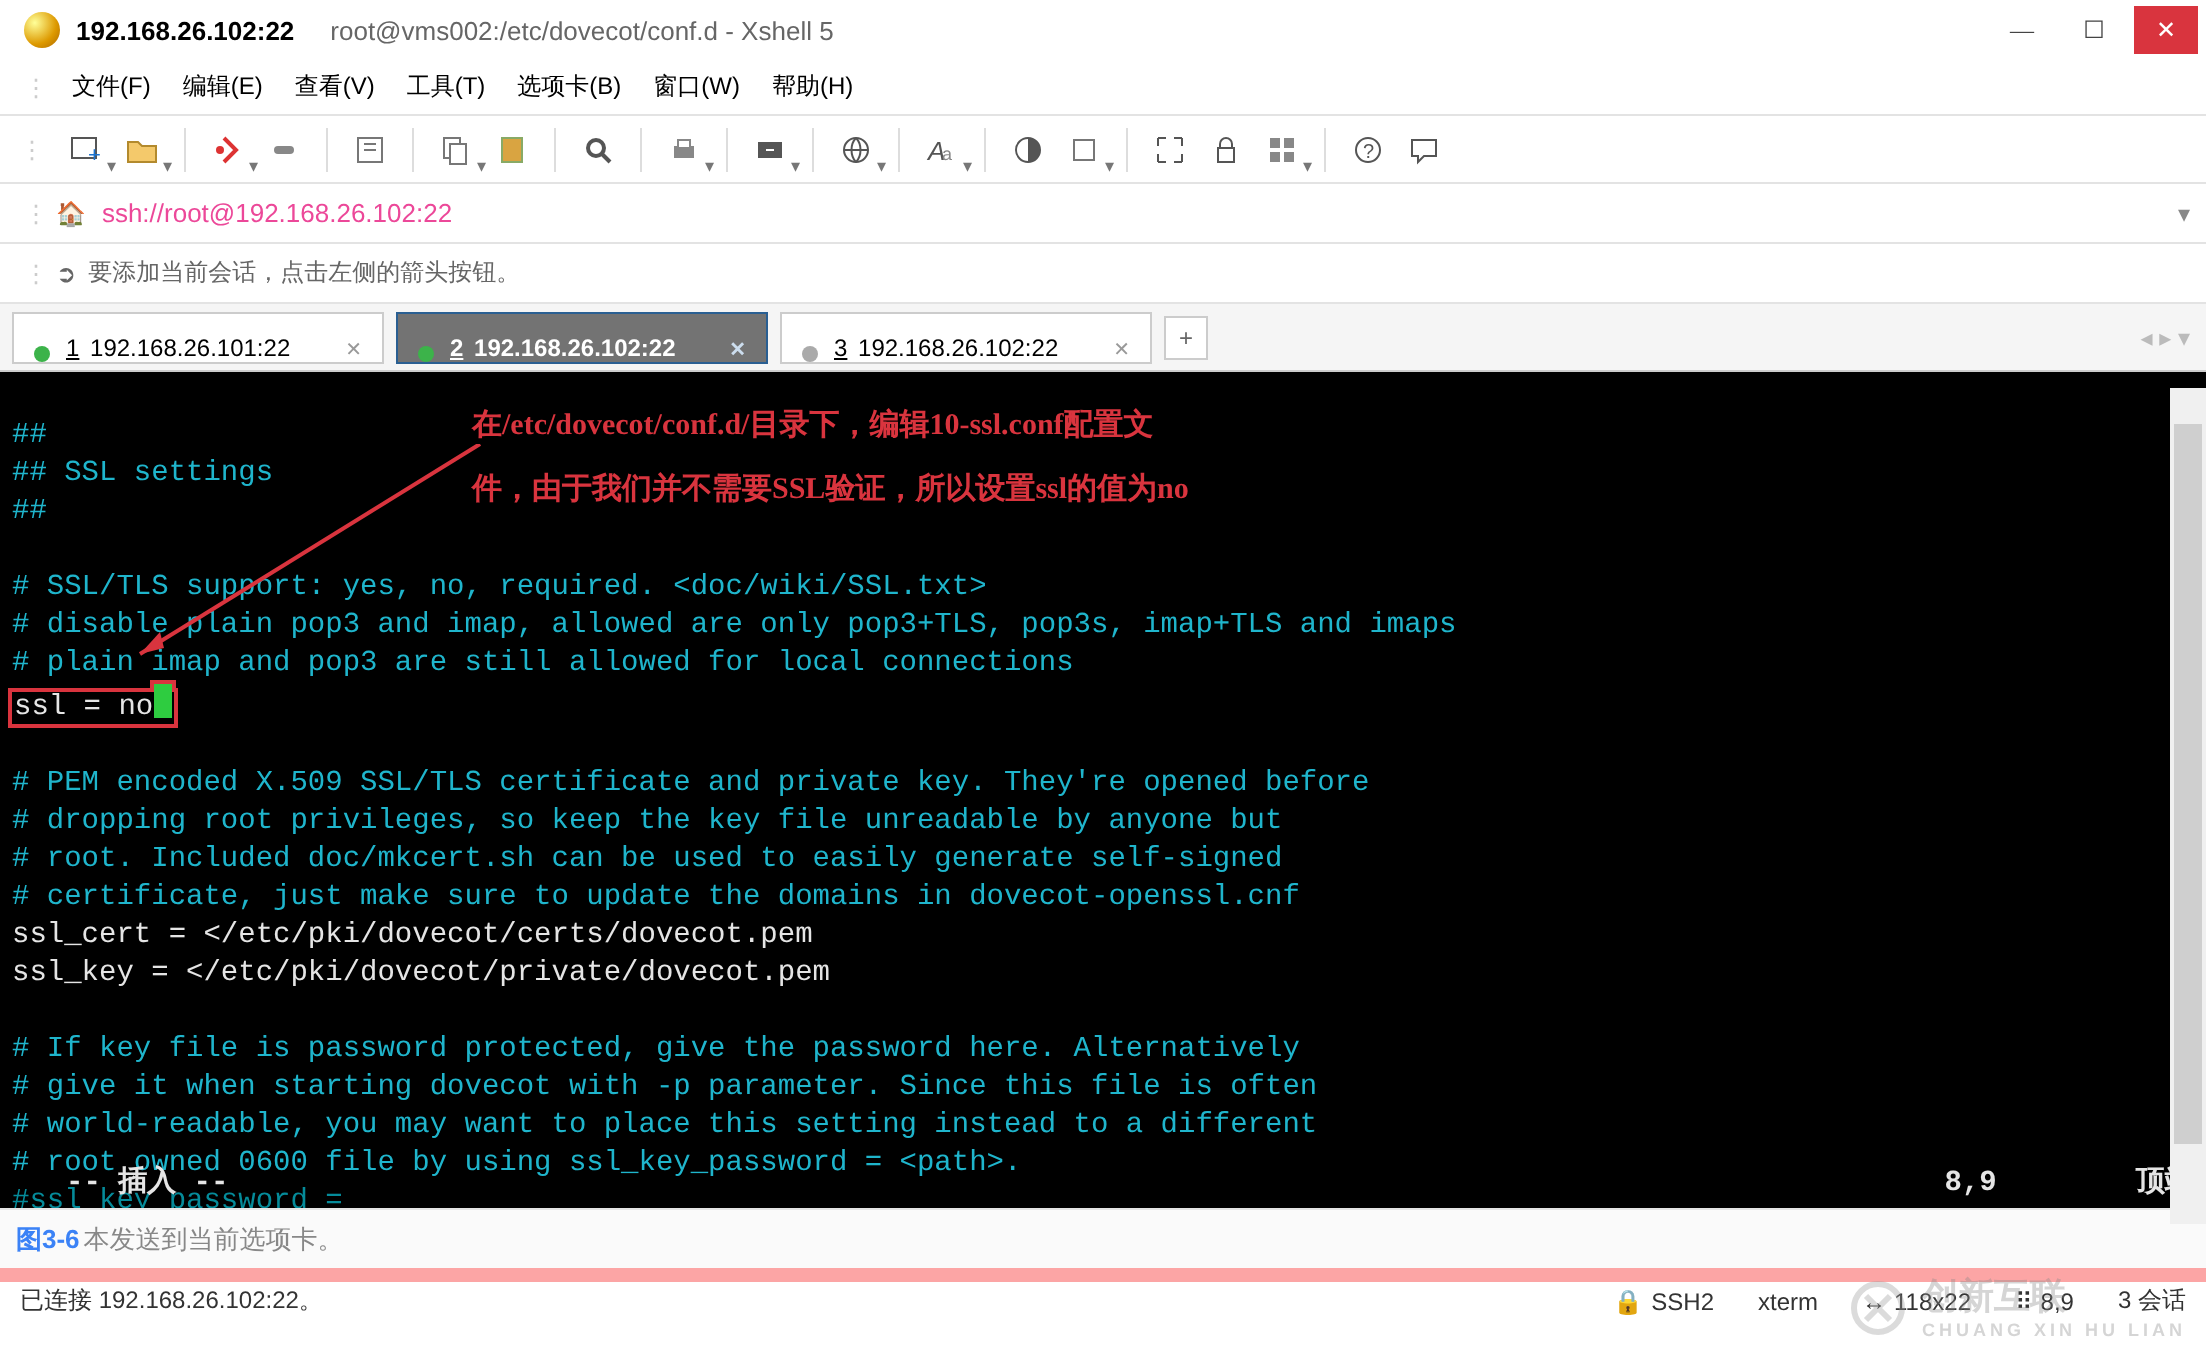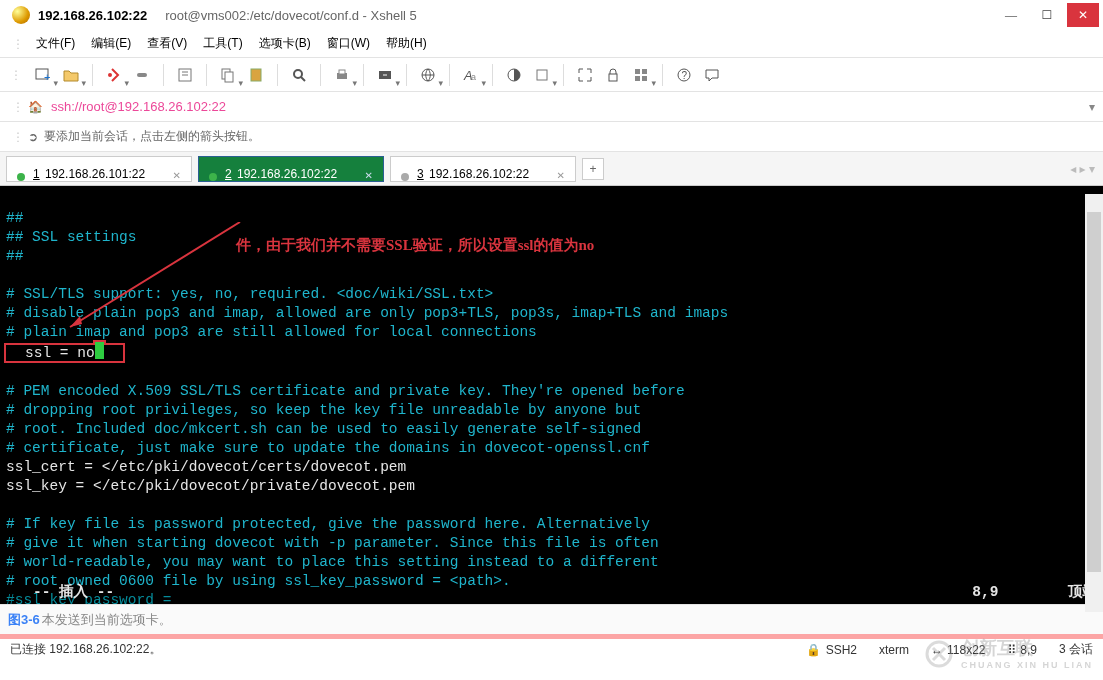--- a/index.html
+++ b/index.html
@@ -18,44 +18,44 @@
 .tb-btn { width: 22px; height: 22px; display: flex; align-items: center; justify-content: center; color: #555; position: relative; }
 .tb-btn.dd::after { content: "▾"; font-size: 9px; position: absolute; right: -4px; bottom: -2px; color: #777; }
 .tb-sep { width: 1px; height: 22px; background: #ddd; margin: 0 4px; }
 .addr-row { height: 30px; display: flex; align-items: center; padding: 0 8px; border-bottom: 1px solid #e3e3e3; }
 .addr-icon { margin-right: 8px; color: #777; }
 .addr-text { color: #ec4899; font-size: 13px; }
 .addr-arrow { margin-left: auto; color: #888; }
 .hint-row { height: 30px; display: flex; align-items: center; padding: 0 8px; border-bottom: 1px solid #e3e3e3; color: #666; }
 .tabs-row { height: 34px; display: flex; align-items: center; background: #f5f5f5; border-bottom: 1px solid #ccc; padding: 0 6px; position: relative; }
 .tab { height: 26px; min-width: 186px; display: flex; align-items: flex-end; padding: 0 10px; background: #fff; border: 1px solid #ccc; margin-right: 6px; font-size: 12px; }
-.tab.active { background: #15803d; color: #fff; border-color: #2a5f92; font-weight: normal; }
+.tab.active { background: #737373; color: #fff; border-color: #2a5f92; font-weight: bold; }
 .tab .dot { width: 8px; height: 8px; border-radius: 50%; margin-right: 8px; }
 .tab .dot.green { background: #3cb34a; }
 .tab .dot.gray { background: #aaa; }
 .tab .num { text-decoration: underline; margin-right: 2px; }
 .tab .x { margin-left: auto; color: #999; font-size: 10px; }
 .tab.active .x { color: #cde; }
 .tab-add { width: 22px; height: 22px; border: 1px solid #ccc; display: flex; align-items: center; justify-content: center; color: #666; background: #fff; }
 .tab-nav { position: absolute; right: 8px; display: flex; gap: 6px; color: #bbb; }
 .terminal { background: #000; height: 418px; position: relative; font-family: "Consolas", "Courier New", monospace; font-size: 14.5px; line-height: 19px; padding: 4px 6px; white-space: pre; overflow: hidden; }
 .t-cyan { color: #1fb5cc; }
 .t-white { color: #e5e5e5; }
 .t-darkcyan { color: #058b9a; }
-.hl-box { outline: 2px solid #d9343e; padding: 0 19px; text-align: right; }
+.hl-box { outline: 2px solid #d9343e; padding: 0 1px; text-align: right; }
 .cursor { background: #2ecc40; color: #000; display: inline-block; width: 9px; height: 17px; vertical-align: -2px; }
 .term-status { position: absolute; bottom: 2px; left: 6px; right: 6px; color: #e5e5e5; font-weight: bold; display: flex; margin-left: 27px; }
 .term-status .r { margin-left: auto; }
 .annot { position: absolute; color: #d9343e; font-weight: bold; font-size: 15px; font-family: "Microsoft YaHei"; }
 .arrow-svg { position: absolute; top: 36px; left: 60px; pointer-events: none; }
 .scrollbar-v { position: absolute; right: 0; top: 194px; width: 18px; height: 418px; background: #f0f0f0; }
 .scrollbar-v .thumb { position: absolute; top: 18px; left: 2px; right: 2px; height: 360px; background: #cfcfcf; }
 .input-row { height: 30px; display: flex; align-items: center; padding: 0 8px; color: #888; border-top: 1px solid #e5e5e5; background: #fafafa; font-size: 13px; }
 .input-row .figlabel { color: #3b82f6; font-weight: bold; margin-right: 2px; }
-.statusbar { height: 26px; display: flex; align-items: center; padding: 0 10px; border-top: 5px solid #fca5a5; font-size: 12px; color: #333; background: #fff; text-align: center; }
+.statusbar { height: 26px; display: flex; align-items: center; padding: 0 10px; border-top: 7px solid #fca5a5; font-size: 12px; color: #333; background: #fff; text-align: center; }
 .sb-spacer { flex: 1; }
 .sb-item { margin-left: 22px; display: flex; align-items: center; gap: 4px; }
 .watermark { position: absolute; right: 10px; bottom: 10px; opacity: 0.35; font-size: 18px; font-weight: bold; color: #888; display: flex; align-items: flex-end; gap: 6px; }
 .watermark-sub { font-size: 9px; letter-spacing: 2px; }
 </style>
 </head>
 <body>
 
 <div class="titlebar">
   <div class="app-icon"></div>
@@ -258,20 +258,21 @@
 <span class="t-cyan"># If key file is password protected, give the password here. Alternatively</span>
 <span class="t-cyan"># give it when starting dovecot with -p parameter. Since this file is often</span>
 <span class="t-cyan"># world-readable, you may want to place this setting instead to a different</span>
 <span class="t-cyan"># root owned 0600 file by using ssl_key_password = &lt;path&gt;.</span>
 <span class="t-darkcyan">#ssl_key_password =</span>
   <div class="term-status">
     <span>-- 插入 --</span>
     <span class="r"><span>8,9</span>&nbsp;&nbsp;&nbsp;&nbsp;&nbsp;&nbsp;&nbsp;&nbsp;<span>顶端</span></span>
   </div>
   
+  <div class="annot" style="top:18px;left:236px">在/etc/dovecot/conf.d/目录下，编辑10-ssl.conf配置文</div>
   <div class="annot" style="top:50px;left:236px">件，由于我们并不需要SSL验证，所以设置ssl的值为no</div>
   <svg class="arrow-svg" width="200" height="120">
     <line x1="180" y1="0" x2="10" y2="105" stroke="#d9343e" stroke-width="2"></line>
     <polygon points="10,105 20,94 22,102" fill="#d9343e"></polygon>
   </svg>
 </div>
 
 <div class="scrollbar-v">
     <div class="thumb"></div>
   </div>

